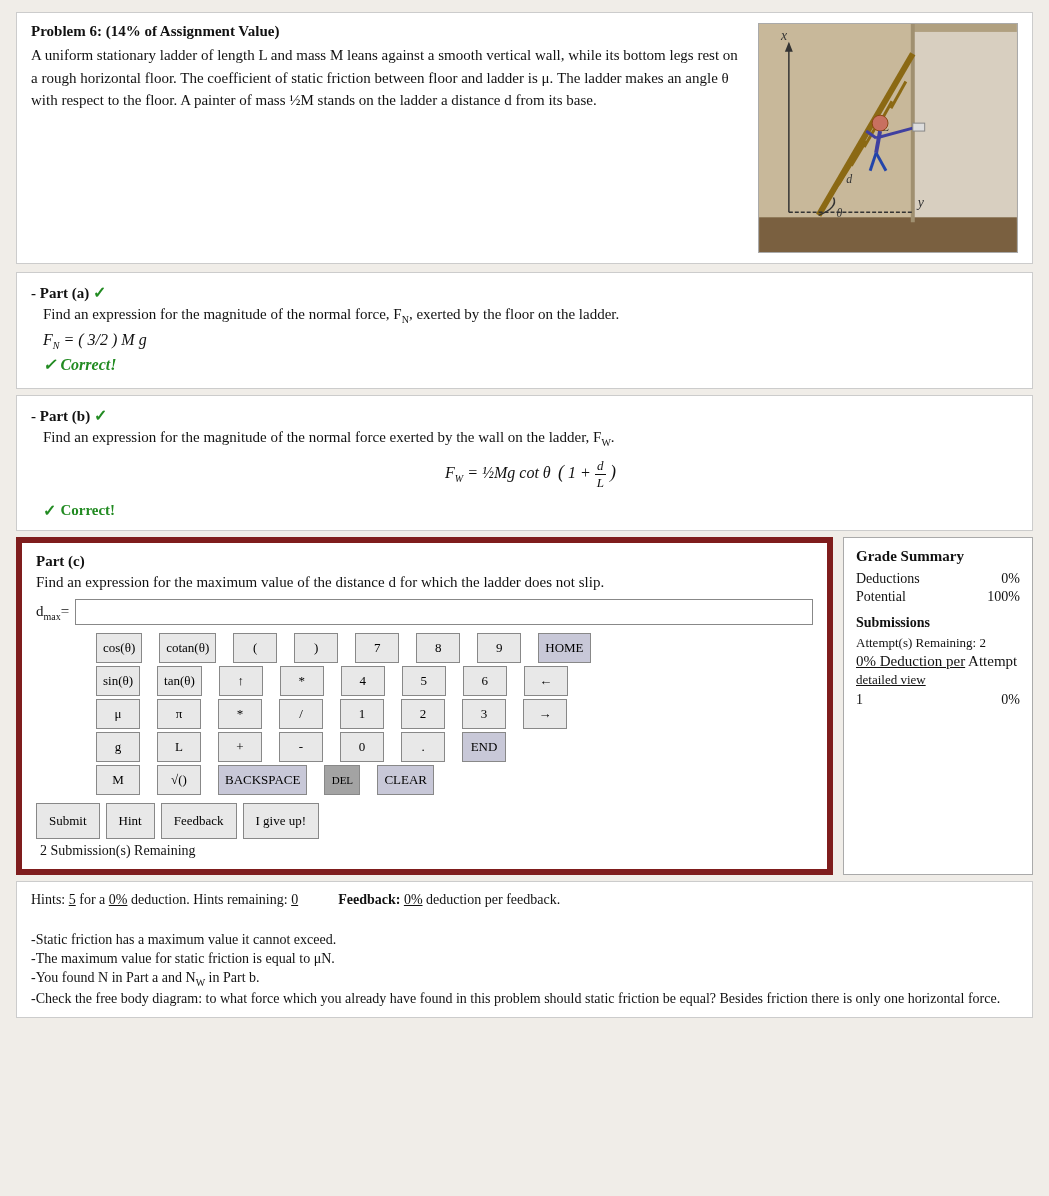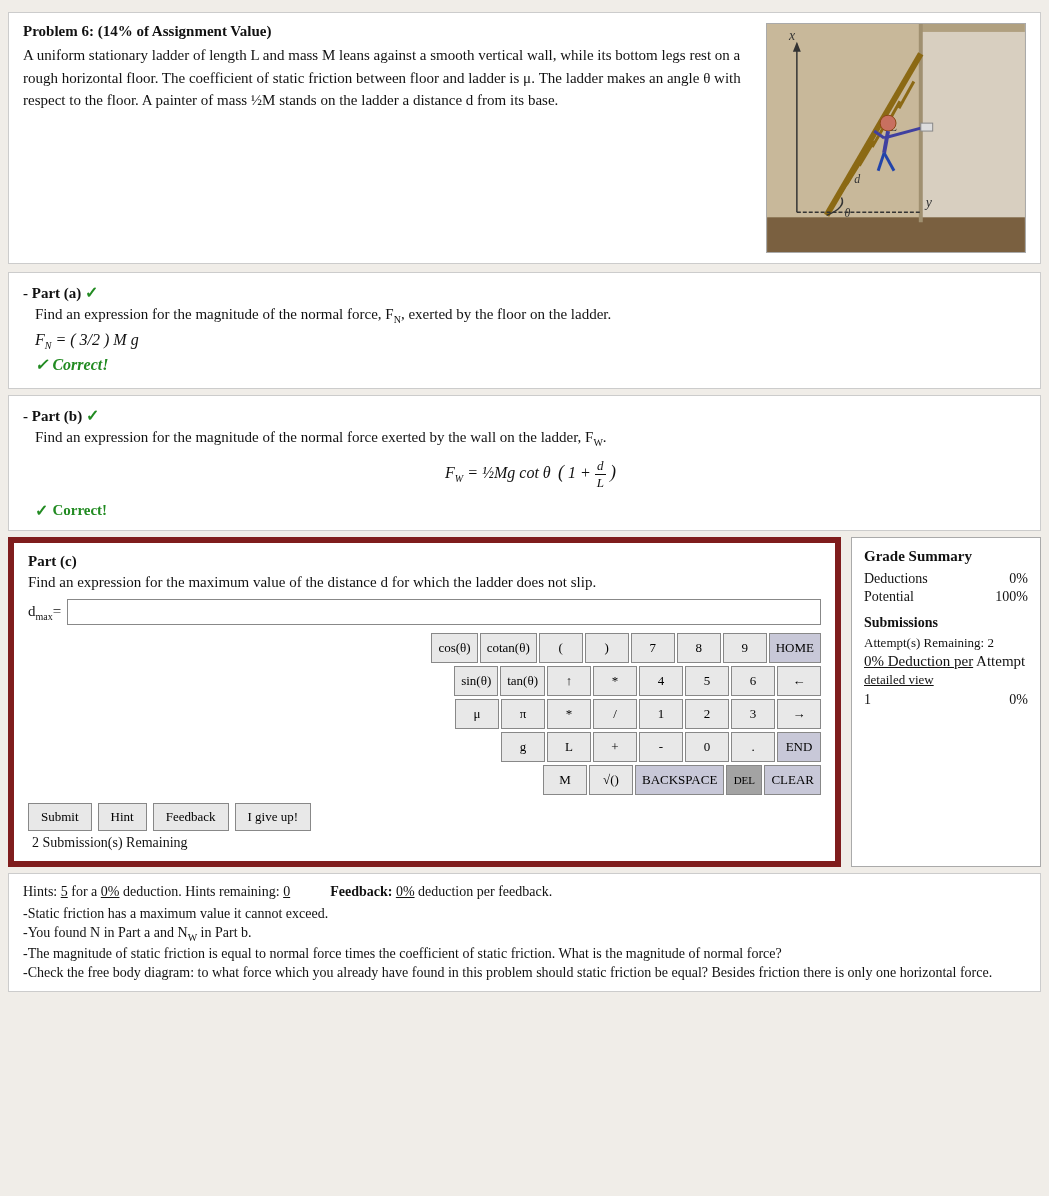--- a/index.html
+++ b/index.html
@@ -7,21 +7,21 @@
       font-family: 'Times New Roman', Times, serif;
       font-size: 15px;
       background: #f0ede8;
       color: #111;
       width: 1049px;
       min-height: 1196px;
     }
     .page-container {
       display: flex;
       flex-direction: column;
-      padding: 12px 8px;
+      padding: 12px 16px;
       gap: 0;
     }
     .problem-header {
       background: #fff;
       border: 1px solid #ccc;
       padding: 10px 14px 10px 14px;
       margin-bottom: 8px;
       display: flex;
       align-items: flex-start;
       gap: 12px;
@@ -150,53 +150,52 @@
     .key-btn.clear-key { background: #c8c8d8; min-width: 52px; }
     .key-btn.backspace-key { background: #c8c8d8; min-width: 80px; }
     .key-btn.del-key { background: #a3a3a3; min-width: 36px; font-size: 11px; }
     .action-row {
       display: flex;
       align-items: center;
       gap: 6px;
       margin: 8px 0 4px 0;
     }
     .action-btn {
-      height: 28px;
+      height: 36px;
       border: 1px solid #888;
       background: #e8e8e8;
       font-size: 13px;
       cursor: pointer;
       padding: 0 12px;
       font-family: 'Times New Roman', Times, serif;
     }
     .hints-section {
       background: #fff;
       border: 1px solid #ccc;
       padding: 10px 14px;
       font-size: 14px;
     }
     .hints-feedback-row {
       display: flex;
       gap: 40px;
-      margin-bottom: 6px;
+      margin-bottom: 24px;
     }
     .underline { text-decoration: underline; }
     .bold { font-weight: bold; }
     sub { font-size: 10px; }
     .diagram-svg {
       width: 100%;
       height: 100%;
     }
 
     
     .keypad-row {
       display: flex;
-      gap: 2px;
+      gap: 17px;
       margin-bottom: 3px;
-      justify-content: flex-end;
     }
     .keypad-rows {
       margin-left: 60px;
     }
   </style>
 </head>
 <body>
 
 <div class="page-container">
 
@@ -388,19 +387,19 @@
   <div class="hints-section">
     <div class="hints-feedback-row">
       <div>
         <span>Hints: </span><span class="underline">5</span> for a <span class="underline">0%</span> deduction. Hints remaining: <span class="underline">0</span>
       </div>
       <div>
         <span class="bold">Feedback:</span> <span class="underline">0%</span> deduction per feedback.
       </div>
     </div>
     <div style="margin-bottom:3px;">-Static friction has a maximum value it cannot exceed.</div>
+    <div style="margin-bottom:3px;">-The maximum value for static friction is equal to μN.</div>
     <div style="margin-bottom:3px;">-You found N in Part a and N<sub>W</sub> in Part b.</div>
     <div style="margin-bottom:3px;"></div>
-    <div style="margin-bottom:3px;">-The magnitude of static friction is equal to normal force times the coefficient of static friction. What is the magnitude of normal force?</div>
     <div>-Check the free body diagram: to what force which you already have found in this problem should static friction be equal? Besides friction there is only one horizontal force.</div>
   </div>
 
 </div>
 
 </body></html>

